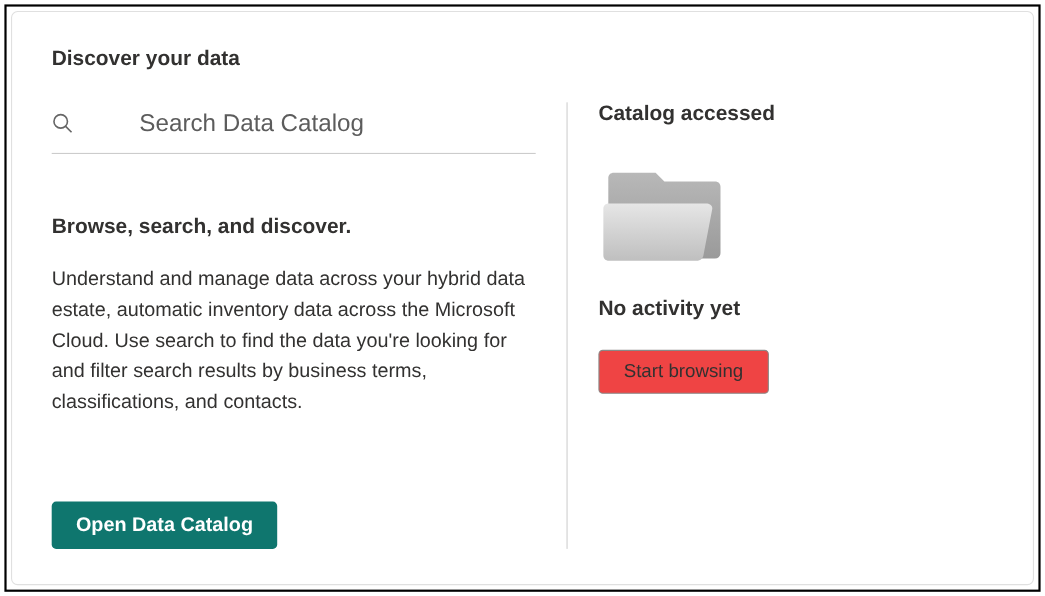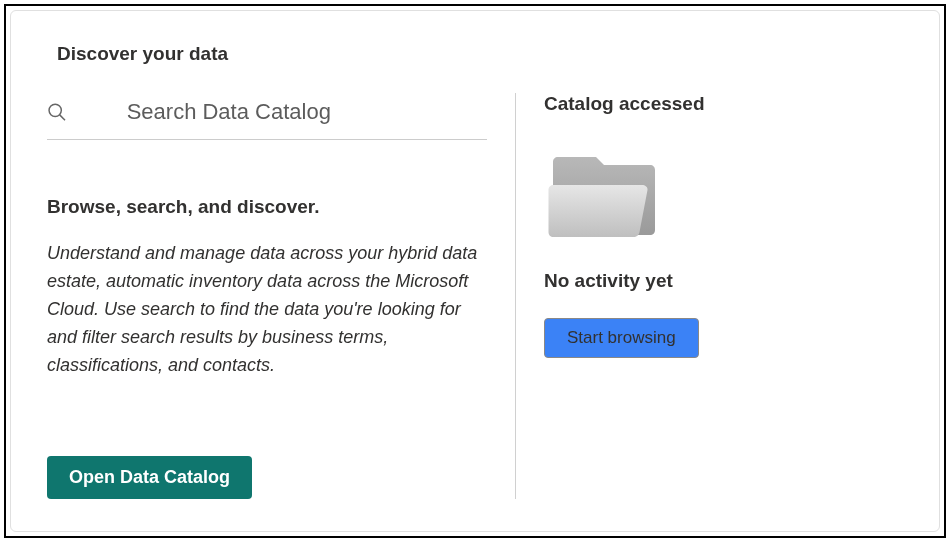--- a/index.html
+++ b/index.html
@@ -22,21 +22,20 @@
       padding: 32px 36px;
       height: 100%;
       display: flex;
       flex-direction: column;
     }
     .card-title {
       font-size: 19px;
       font-weight: 600;
       color: #323130;
       margin-bottom: 28px;
-      margin-left: 10px;
     }
     .columns {
       display: flex;
       flex: 1;
       gap: 0;
     }
     .left-col {
       flex: 0 0 440px;
       display: flex;
       flex-direction: column;
@@ -82,21 +81,20 @@
       font-size: 19px;
       font-weight: 600;
       color: #323130;
       margin-bottom: 22px;
     }
     .description {
       font-size: 18px;
       line-height: 1.55;
       color: #323130;
       margin-bottom: 40px;
-      font-style: italic;
     }
     .primary-btn {
       background: #0f766e;
       color: #fff;
       border: none;
       border-radius: 4px;
       font-size: 18px;
       font-weight: 600;
       padding: 11px 22px;
       cursor: pointer;
@@ -120,21 +118,21 @@
       height: 95px;
       margin-bottom: 24px;
     }
     .no-activity {
       font-size: 19px;
       font-weight: 600;
       color: #323130;
       margin-bottom: 26px;
     }
     .secondary-btn {
-      background: #3b82f6;
+      background: #ef4444;
       color: #323130;
       border: 1px solid #8a8886;
       border-radius: 4px;
       font-size: 17px;
       padding: 9px 22px;
       cursor: pointer;
       font-family: inherit;
     }
   </style>
 </head>

